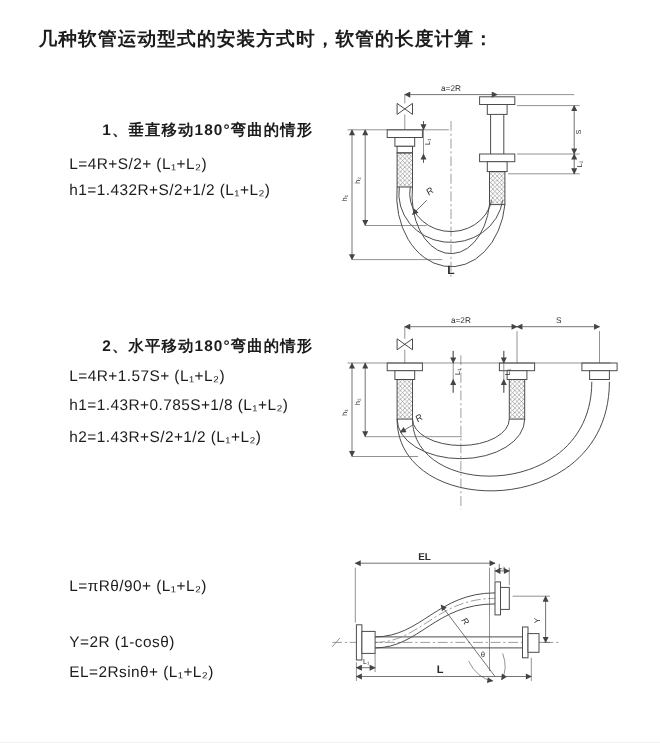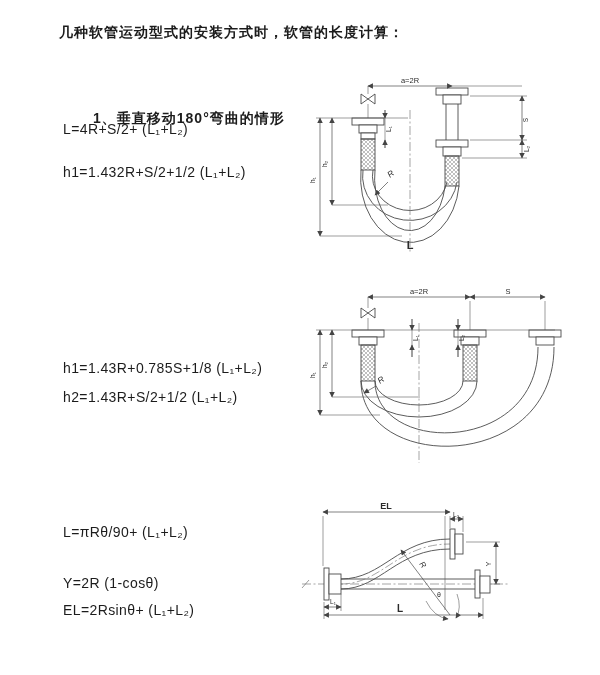--- a/index.html
+++ b/index.html
@@ -1,21 +1,21 @@
 <!DOCTYPE html>
 <html><head>
 <meta charset="utf-8">
 <style>
   html,body{margin:0;padding:0;background:#e8e8e8;}
   #page{
     position:relative;width:600px;height:675px;background:#ffffff;
     font-family:"Liberation Sans","DejaVu Sans",sans-serif;color:#1c1c1c;
     overflow:hidden;
   }
-  .title{position:absolute;left:35px;top:24px;font-size:14px;font-weight:bold;letter-spacing:1px;margin-left:24px;}
+  .title{position:absolute;left:35px;top:24px;font-size:17px;font-weight:bold;letter-spacing:1px;}
   .sec-heading{position:absolute;left:45px;font-size:14px;font-weight:bold;letter-spacing:1px;margin-left:48px;}
   .formula{position:absolute;left:63px;font-size:14px;font-weight:500;letter-spacing:0.4px;}
   svg{position:absolute;overflow:visible;}
   svg text{font-family:"Liberation Sans","DejaVu Sans",sans-serif;fill:#2b2b2b;}
   .ln{stroke:#4a4a4a;stroke-width:0.9;fill:none;}
   .thin{stroke:#5a5a5a;stroke-width:0.6;fill:none;}
   .dim{stroke:#4a4a4a;stroke-width:0.7;fill:none;}
   .cl{stroke:#6a6a6a;stroke-width:0.6;fill:none;stroke-dasharray:9 2.5 2 2.5;}
   .plate{fill:#ffffff;stroke:#4a4a4a;stroke-width:0.9;}
   .hose{fill:url(#xh);stroke:#4a4a4a;stroke-width:0.9;}
@@ -34,23 +34,25 @@
       </marker>
       <pattern id="xh" width="4" height="4" patternUnits="userSpaceOnUse">
         <path d="M0,0 L4,4 M4,0 L0,4" stroke="#8a8a8a" stroke-width="0.55"></path>
       </pattern>
     </defs>
   </svg>
 
   <div class="title">几种软管运动型式的安装方式时，软管的长度计算：</div>
 
   <div class="sec-heading" style="top:110px">1、垂直移动180°弯曲的情形</div>
-  <div class="formula" style="top:121px">L=4R+S/2+ (L₁+L₂)</div>
+  <div class="formula" style="top:141px">L=4R+S/2+ (L₁+L₂)</div>
   <div class="formula" style="top:164px">h1=1.432R+S/2+1/2 (L₁+L₂)</div>
 
+  <div class="sec-heading" style="top:306px">2、水平移动180°弯曲的情形</div>
+  <div class="formula" style="top:333px">L=4R+1.57S+ (L₁+L₂)</div>
   <div class="formula" style="top:360px">h1=1.43R+0.785S+1/8 (L₁+L₂)</div>
   <div class="formula" style="top:389px">h2=1.43R+S/2+1/2 (L₁+L₂)</div>
 
   <div class="formula" style="top:524px">L=πRθ/90+ (L₁+L₂)</div>
   <div class="formula" style="top:575px">Y=2R (1-cosθ)</div>
   <div class="formula" style="top:602px">EL=2Rsinθ+ (L₁+L₂)</div>
 
   <svg style="left:300px;top:68px" width="300" height="200" viewBox="0 0 300 200">
 
     <path class="ln" d="M 61,102 A 49 64 0 0 0 159,118"></path>

